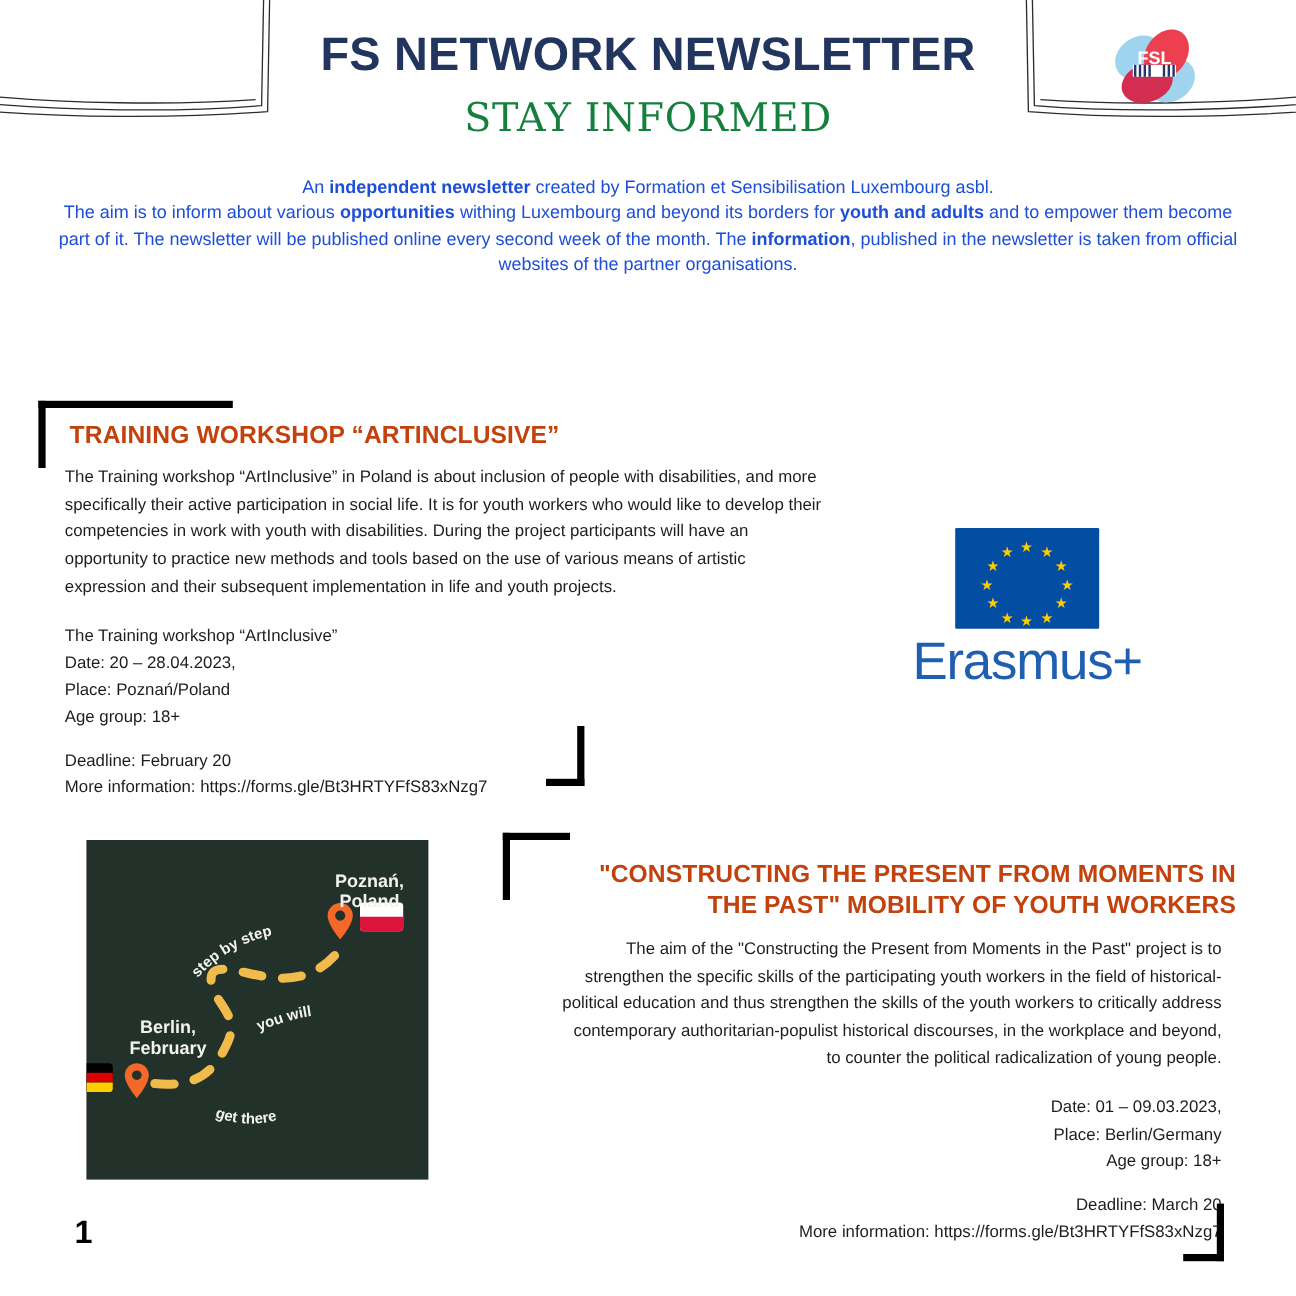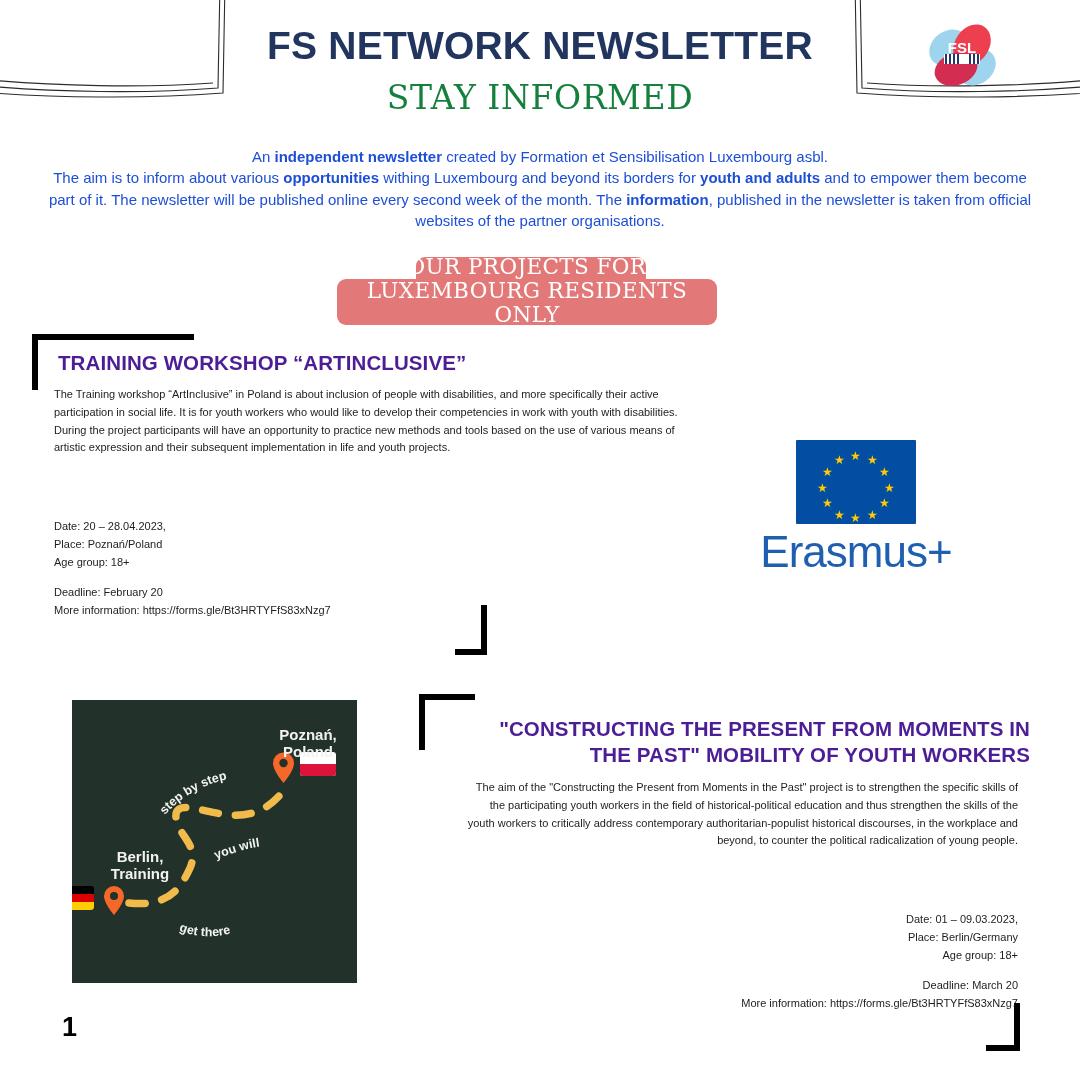--- a/index.html
+++ b/index.html
@@ -58,24 +58,24 @@
   }
   :root { --coral: #e37878; }
 
   
   .br { position: absolute; }
   .br-tl { border-left: 6px solid #000; border-top: 6px solid #000; }
   .br-br { border-right: 6px solid #000; border-bottom: 6px solid #000; }
 
   
   .sec-head {
-    position: absolute; font-size: 20.5px; font-weight: 700; color: #4c1d95;
+    position: absolute; font-size: 20.5px; font-weight: 700; color: #c2410c;
     letter-spacing: .1px; line-height: 1.26;
   }
-  .body-txt { position: absolute; font-size: 11px; line-height: 1.62; color: #1d1d1d; }
+  .body-txt { position: absolute; font-size: 14px; line-height: 1.62; color: #1d1d1d; }
   .body-txt .blank { display: block; height: 13px; }
 
   
   .erasmus { position: absolute; left: 706px; top: 440px; width: 300px; }
   .eu-flag {
     width: 120px; height: 84px; background: #034ea2; margin: 0 auto;
     position: relative; border-radius: 1px;
   }
   .eu-star { position: absolute; color: #ffcc00; font-size: 12px; line-height: 12px; }
   .erasmus-word {
@@ -139,35 +139,28 @@
   <div class="masthead">
     <div class="nl-title">FS NETWORK NEWSLETTER</div>
     <div class="nl-sub">STAY INFORMED</div>
   </div>
 
   <div class="intro">
     <span>An </span><b>independent newsletter</b><span> created by Formation et Sensibilisation Luxembourg asbl.</span><br>
     <span>The aim is to inform about various </span><b>opportunities</b><span> withing Luxembourg and beyond its borders for </span><b>youth and adults</b><span> and to empower them become part of it. The newsletter will be published online every second week of the month. The </span><b>information</b><span>, published in the newsletter is taken from official websites of the partner organisations.</span>
   </div>
 
-  <div class="banner">
-    <div class="cap"></div>
-    <div class="base"></div>
-    <div class="btxt">
-      <div>OUR PROJECTS FOR</div>
-      <div>LUXEMBOURG RESIDENTS ONLY</div>
-    </div>
-  </div>
 
   <div class="br br-tl" style="left:32px; top:334px; width:162px; height:56px;"></div>
   <div class="sec-head" style="left:58px; top:350px; width:520px;">TRAINING WORKSHOP “ARTINCLUSIVE”</div>
 
   <div class="body-txt" style="left:54px; top:386px; width:635px;">The Training workshop “ArtInclusive” in Poland is about inclusion of people with disabilities, and more specifically their active participation in social life. It is for youth workers who would like to develop their competencies in work with youth with disabilities. During the project participants will have an opportunity to practice new methods and tools based on the use of various means of artistic expression and their subsequent implementation in life and youth projects.</div>
 
   <div class="body-txt" style="left:54px; top:518px; width:460px;">
+    <div>The Training workshop “ArtInclusive”</div>
     <div>Date: 20 – 28.04.2023,</div>
     <div>Place: Poznań/Poland</div>
     <div>Age group: 18+</div>
     <span class="blank"></span>
     <div>Deadline: February 20</div>
     <div>More information: https://forms.gle/Bt3HRTYFfS83xNzg7</div>
   </div>
 
   <div class="br br-br" style="left:455px; top:605px; width:32px; height:50px;"></div>
 
@@ -231,21 +224,21 @@
       <text font-family="Liberation Sans, sans-serif" font-size="12.5" font-weight="700" fill="#f4f4f1">
         <textPath href="#c3" startOffset="2">get there</textPath>
       </text>
     </svg>
     <div class="map-label" style="left:190px; top:26px; width:92px;">
       <div>Poznań,</div>
       <div>Poland</div>
     </div>
     <div class="map-label" style="left:20px; top:148px; width:96px;">
       <div>Berlin,</div>
-      <div>Training</div>
+      <div>February</div>
     </div>
   </div>
 
   <div class="br br-tl" style="left:419px; top:694px; width:56px; height:56px;"></div>
   <div class="sec-head" style="left:430px; top:716px; width:600px; text-align:right;">
     <div>"CONSTRUCTING THE PRESENT FROM MOMENTS IN</div>
     <div>THE PAST" MOBILITY OF YOUTH WORKERS</div>
   </div>
 
   <div class="body-txt" style="left:466px; top:779px; width:552px; text-align:right;">The aim of the "Constructing the Present from Moments in the Past" project is to strengthen the specific skills of the participating youth workers in the field of historical-political education and thus strengthen the skills of the youth workers to critically address contemporary authoritarian-populist historical discourses, in the workplace and beyond, to counter the political radicalization of young people.</div>

